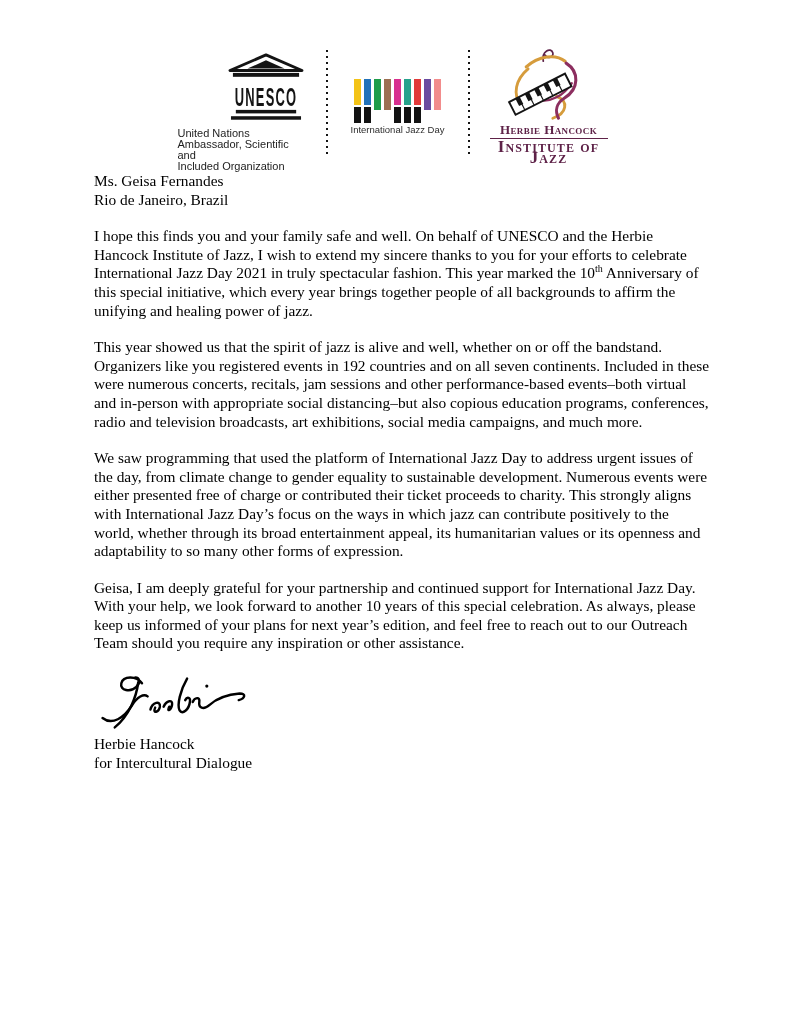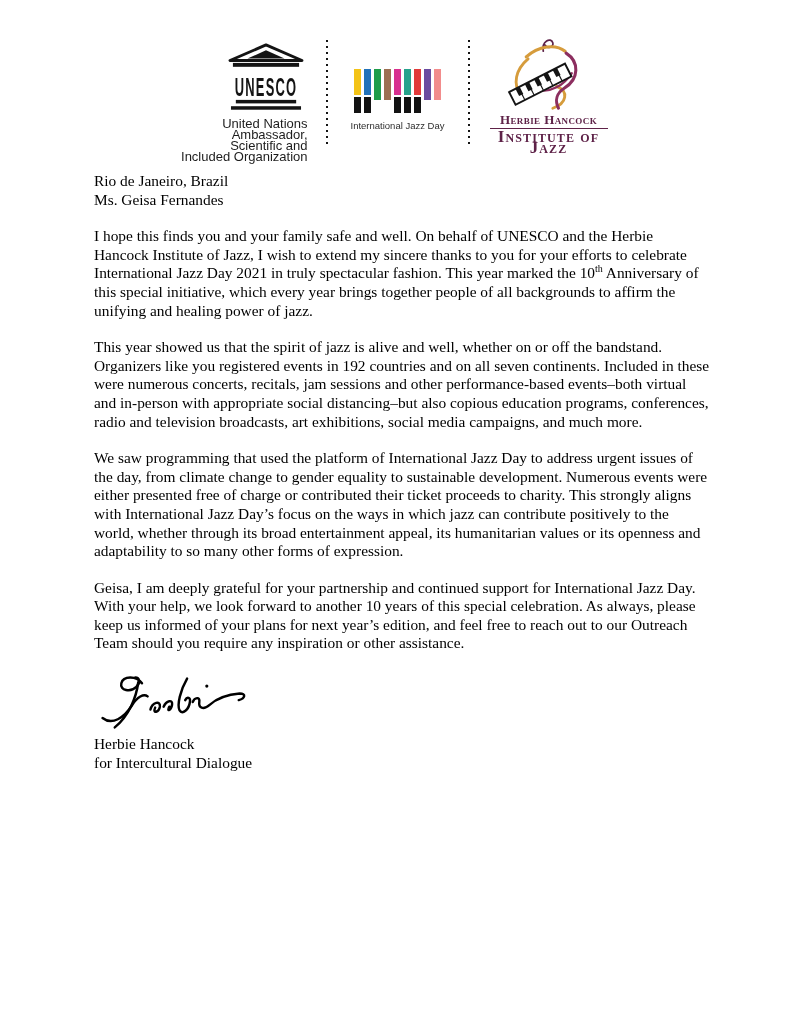--- a/index.html
+++ b/index.html
@@ -8,43 +8,43 @@
     width:791px;height:1023px;
     background:#ffffff;
     margin:0 auto;
     font-family:"Liberation Serif", serif;
     color:#000;
     overflow:hidden;
   }
 
   
   .letterhead{
-    position:absolute;top:36px;left:0;right:0;
+    position:absolute;top:46px;left:0;right:0;
     display:flex;justify-content:center;align-items:flex-start;
   }
   .lh-col{flex:0 0 auto;}
   .unesco-col{width:134px;padding-top:6px;}
   .unesco-col svg{display:block;margin:0 4px 4px auto;}
   .unesco-caption{
-    text-align:right;padding-right:4px;
+    text-align:left;padding-right:4px;
     font-family:"Liberation Sans", sans-serif;
-    font-size:13px;line-height:11px;color:#1d1d1d;
+    font-size:11px;line-height:11px;color:#1d1d1d;
   }
   .dotted-divider{
     width:2px;height:104px;margin:4px 14px 0 14px;
     background-image:repeating-linear-gradient(to bottom,#141414 0 2px,transparent 2px 6px);
   }
   .jazz-col{width:112px;padding-top:33px;text-align:center;}
   .jazz-bars{display:flex;justify-content:center;align-items:flex-start;gap:3px;height:45px;}
   .jbar{width:7px;display:flex;flex-direction:column;}
   .jbar-color{height:26px;}
   .jbar-long{height:31px;}
   .jbar-black{height:16px;background:#131313;margin-top:2px;}
   .jazz-label{
-    margin-top:6px;white-space:nowrap;
+    white-space:nowrap;
     font-family:"Liberation Sans", sans-serif;
     font-size:9.5px;color:#2e2e2e;
   }
   .hancock-col{width:130px;padding-top:1px;text-align:center;}
   .hancock-col svg{display:block;margin:0 auto;}
   .hancock-title{
     font-variant:small-caps;font-weight:600;
     font-size:13px;letter-spacing:0.4px;color:#5e2248;line-height:13px;
   }
   .hancock-rule{border:0;border-top:1.2px solid #5e2248;margin:2px 6px 2px 6px;}
@@ -159,22 +159,22 @@
       <div class="hancock-title">Herbie Hancock</div>
       <hr class="hancock-rule">
       <div class="hancock-subtitle">Institute of Jazz</div>
     </div>
   </div>
 
   <div class="letter-body">
 
 
     <div class="recipient">
+      <div class="addr-line">Ms. Geisa Fernandes</div>
       <div class="addr-line">Rio de Janeiro, Brazil</div>
-      <div class="addr-line">Ms. Geisa Fernandes</div>
     </div>
 
 
     <p><span>I hope this finds you and your family safe and well. On behalf of UNESCO and the Herbie Hancock Institute of Jazz, I wish to extend my sincere thanks to you for your efforts to celebrate International Jazz Day 2021 in truly spectacular fashion. This year marked the 10</span><sup class="ord">th</sup><span> Anniversary of this special initiative, which every year brings together people of all backgrounds to affirm the unifying and healing power of jazz.</span></p>
 
     <p>This year showed us that the spirit of jazz is alive and well, whether on or off the bandstand. Organizers like you registered events in 192 countries and on all seven continents. Included in these were numerous concerts, recitals, jam sessions and other performance-based events–both virtual and in-person with appropriate social distancing–but also copious education programs, conferences, radio and television broadcasts, art exhibitions, social media campaigns, and much more.</p>
 
     <p>We saw programming that used the platform of International Jazz Day to address urgent issues of the day, from climate change to gender equality to sustainable development. Numerous events were either presented free of charge or contributed their ticket proceeds to charity. This strongly aligns with International Jazz Day’s focus on the ways in which jazz can contribute positively to the world, whether through its broad entertainment appeal, its humanitarian values or its openness and adaptability to so many other forms of expression.</p>
 
     <p>Geisa, I am deeply grateful for your partnership and continued support for International Jazz Day. With your help, we look forward to another 10 years of this special celebration. As always, please keep us informed of your plans for next year’s edition, and feel free to reach out to our Outreach Team should you require any inspiration or other assistance.</p>

